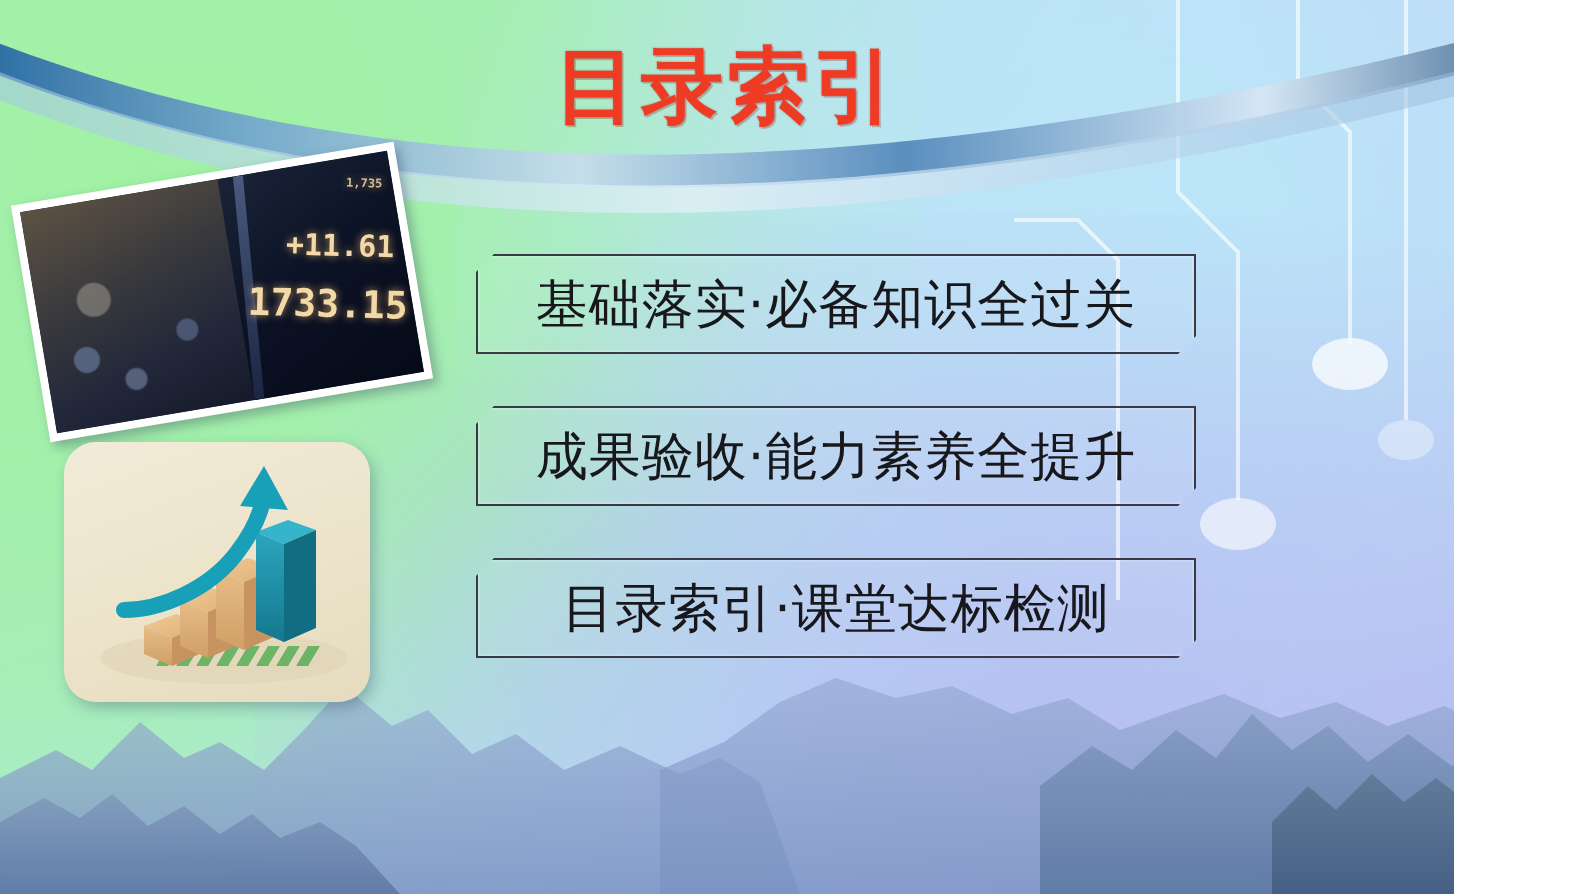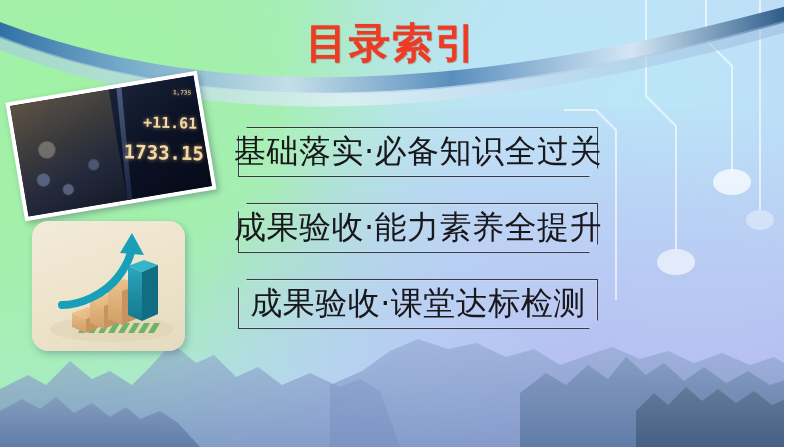--- a/index.html
+++ b/index.html
@@ -2,21 +2,21 @@
 <html><head>
 <meta charset="utf-8">
 <style>
   html, body {
     margin: 0;
     padding: 0;
     background: #ffffff;
   }
   #slide {
     position: relative;
-    width: 784px;
+    width: 727px;
     height: 447px;
     overflow: hidden;
     font-family: "Liberation Sans", "DejaVu Sans", sans-serif;
     background: linear-gradient(118deg,
         #a9f0ae 0%,
         #a6eeb2 14%,
         #a8ecc0 25%,
         #aee8d4 34%,
         #b2e6e4 41%,
         #b6e4ef 49%,
@@ -121,21 +121,21 @@
         9px 0,
         100% 0,
         100% calc(100% - 9px),
         calc(100% - 9px) 100%,
         0 100%,
         0 9px);
     box-shadow: inset 0 0 0 1px rgba(255,255,255,0.18);
   }
   .menu-item .label {
     position: relative;
-    font-size: 32px;
+    font-size: 26px;
     color: #18181c;
     letter-spacing: 0.5px;
     white-space: nowrap;
     font-family: "DejaVu Sans", "Liberation Sans", sans-serif;
   }
 
   
   .photo {
     position: absolute;
     left: 14px;
@@ -357,18 +357,18 @@
       <span class="label">基础落实·必备知识全过关</span>
     </div>
 
     <div class="menu-item">
       <div class="frame"></div>
       <span class="label">成果验收·能力素养全提升</span>
     </div>
 
     <div class="menu-item">
       <div class="frame"></div>
-      <span class="label">成果验收·课堂达标检测</span>
+      <span class="label">目录索引·课堂达标检测</span>
     </div>
 
   </div>
 
 </div>
 
 </body></html>

